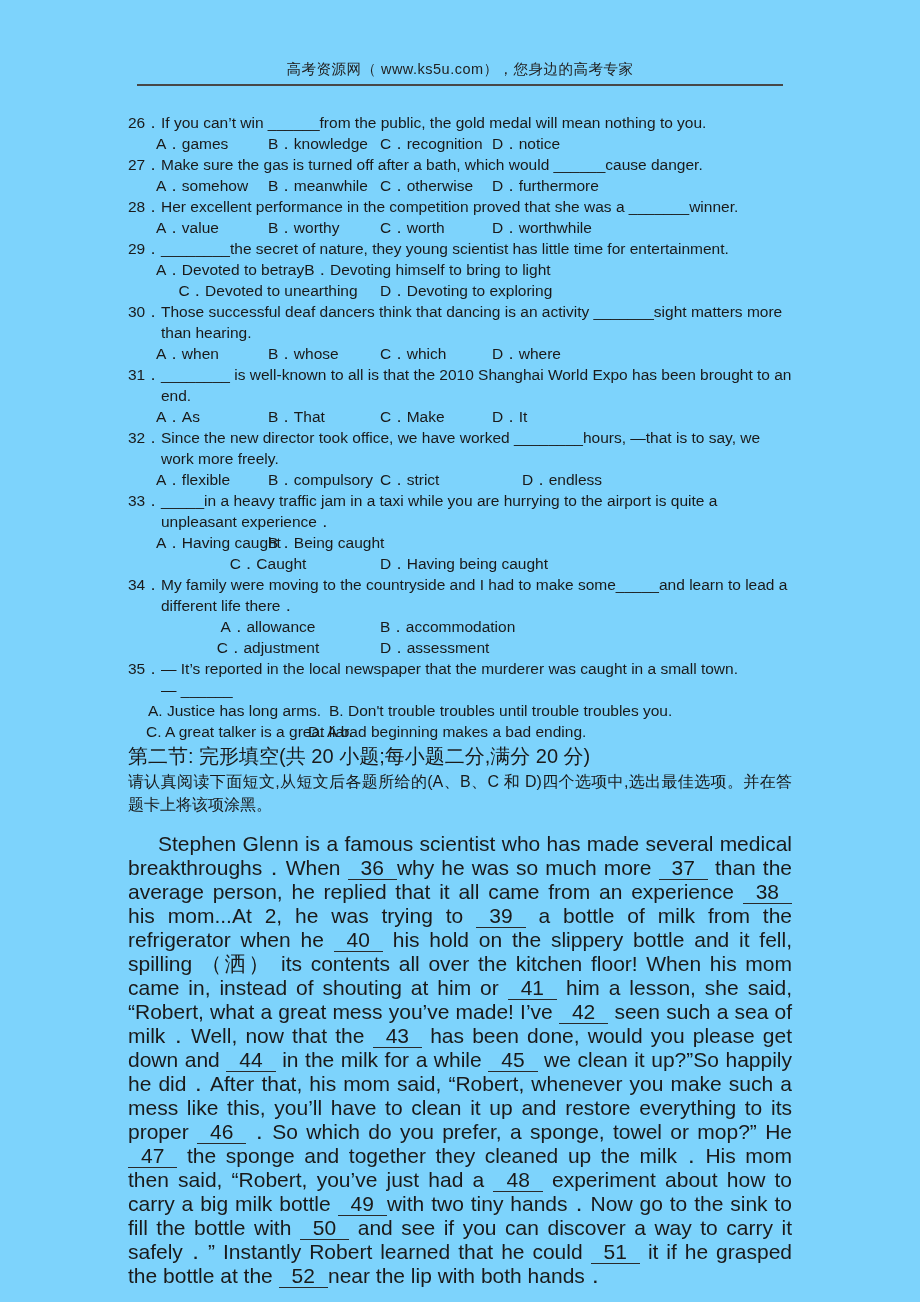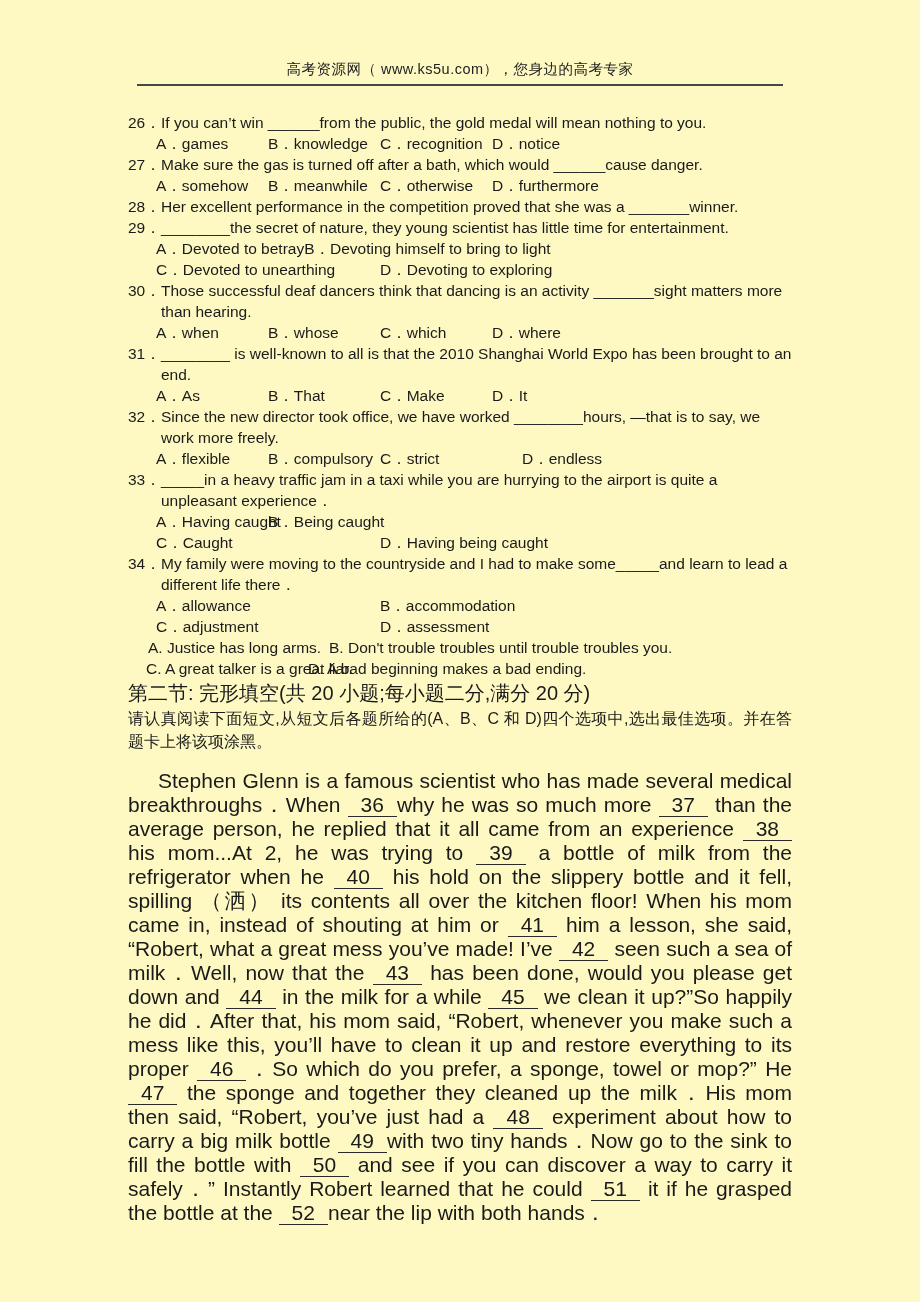--- a/index.html
+++ b/index.html
@@ -1,38 +1,38 @@
 <!DOCTYPE html>
 <html><head>
 <meta charset="utf-8">
 <style>
   html,body{margin:0;padding:0;background:#ffffff;}
   .page{
-    position:relative;width:920px;height:1302px;background:#fef9c3;
+    position:relative;width:920px;height:1302px;background:#7dd3fc;
     font-family:"Liberation Sans","DejaVu Sans",sans-serif;color:#1a1a1a;overflow:hidden;
   }
   
   .header-tagline{
     position:absolute;top:60px;left:0;width:100%;text-align:center;
     font-size:14.5px;color:#222;letter-spacing:.5px;
   }
   .header-rule{position:absolute;top:84px;left:137px;width:646px;height:2px;background:#474747;}
   
   .content{position:absolute;top:112px;left:128px;width:664px;font-size:15.5px;line-height:21px;}
   
   .qrow{display:flex;}
   .qnum{flex:none;width:33px;}
   .qtext{flex:1;min-width:0;}
   .optrow{display:flex;padding-left:28px;}
   .optrow .cell{flex:none;white-space:nowrap;}
   .kind-grid .cell{width:112px;}        .kind-grid .cell:last-child{width:auto;}
   .kind-grid32 .cell:nth-child(1){width:112px;}
   .kind-grid32 .cell:nth-child(2){width:112px;}
   .kind-grid32 .cell:nth-child(3){width:142px;}
-  .kind-half .cell:first-child{width:224px;}
+  .kind-half .cell:first-child{width:224px;text-align:center;}
   .kind-flow .cell{width:auto;}
   .kind-q35a{padding-left:20px;}  .kind-q35a .cell:first-child{width:181px;}
   .kind-q35b{padding-left:18px;}  .kind-q35b .cell:first-child{width:162px;}
   
   .cloze-head{font-size:20px;line-height:24px;margin-top:2px;}
   .cloze-instr{font-size:16px;line-height:23px;margin-top:2px;text-align:justify;}
   .passage{margin-top:16px;font-size:21px;line-height:24px;text-align:justify;text-indent:30px;}
   .blank{border-bottom:1.4px solid #2a2a2a;padding:0 13px;white-space:nowrap;}
   
   .footer{position:absolute;top:1206px;left:0;width:100%;text-align:center;font-size:14.5px;color:#222;}
@@ -76,20 +76,26 @@
             <span class="cell">D．furthermore</span>
           </div>
         </div>
         <div class="q">
           <div class="qrow">
             <span class="qnum">28．</span>
             <div class="qtext">
               <div class="qtl">Her excellent performance in the competition proved that she was a _______winner.</div>
             </div>
           </div>
+          <div class="optrow kind-grid">
+            <span class="cell">A．value</span>
+            <span class="cell">B．worthy</span>
+            <span class="cell">C．worth</span>
+            <span class="cell">D．worthwhile</span>
+          </div>
         </div>
         <div class="q">
           <div class="qrow">
             <span class="qnum">29．</span>
             <div class="qtext">
               <div class="qtl">________the secret of nature, they young scientist has little time for entertainment.</div>
             </div>
           </div>
           <div class="optrow kind-flow">
             <span class="cell">A．Devoted to betray</span>
@@ -168,20 +174,27 @@
           <div class="optrow kind-half">
             <span class="cell">A．allowance</span>
             <span class="cell">B．accommodation</span>
           </div>
           <div class="optrow kind-half">
             <span class="cell">C．adjustment</span>
             <span class="cell">D．assessment</span>
           </div>
         </div>
         <div class="q">
+          <div class="qrow">
+            <span class="qnum">35．</span>
+            <div class="qtext">
+              <div class="qtl">— It’s reported in the local newspaper that the murderer was caught in a small town.</div>
+              <div class="qtl">— ______</div>
+            </div>
+          </div>
           <div class="optrow kind-q35a">
             <span class="cell">A. Justice has long arms.</span>
             <span class="cell">B. Don't trouble troubles until trouble troubles you.</span>
           </div>
           <div class="optrow kind-q35b">
             <span class="cell">C. A great talker is a great liar.</span>
             <span class="cell">D. A bad beginning makes a bad ending.</span>
           </div>
         </div>
       </div>

